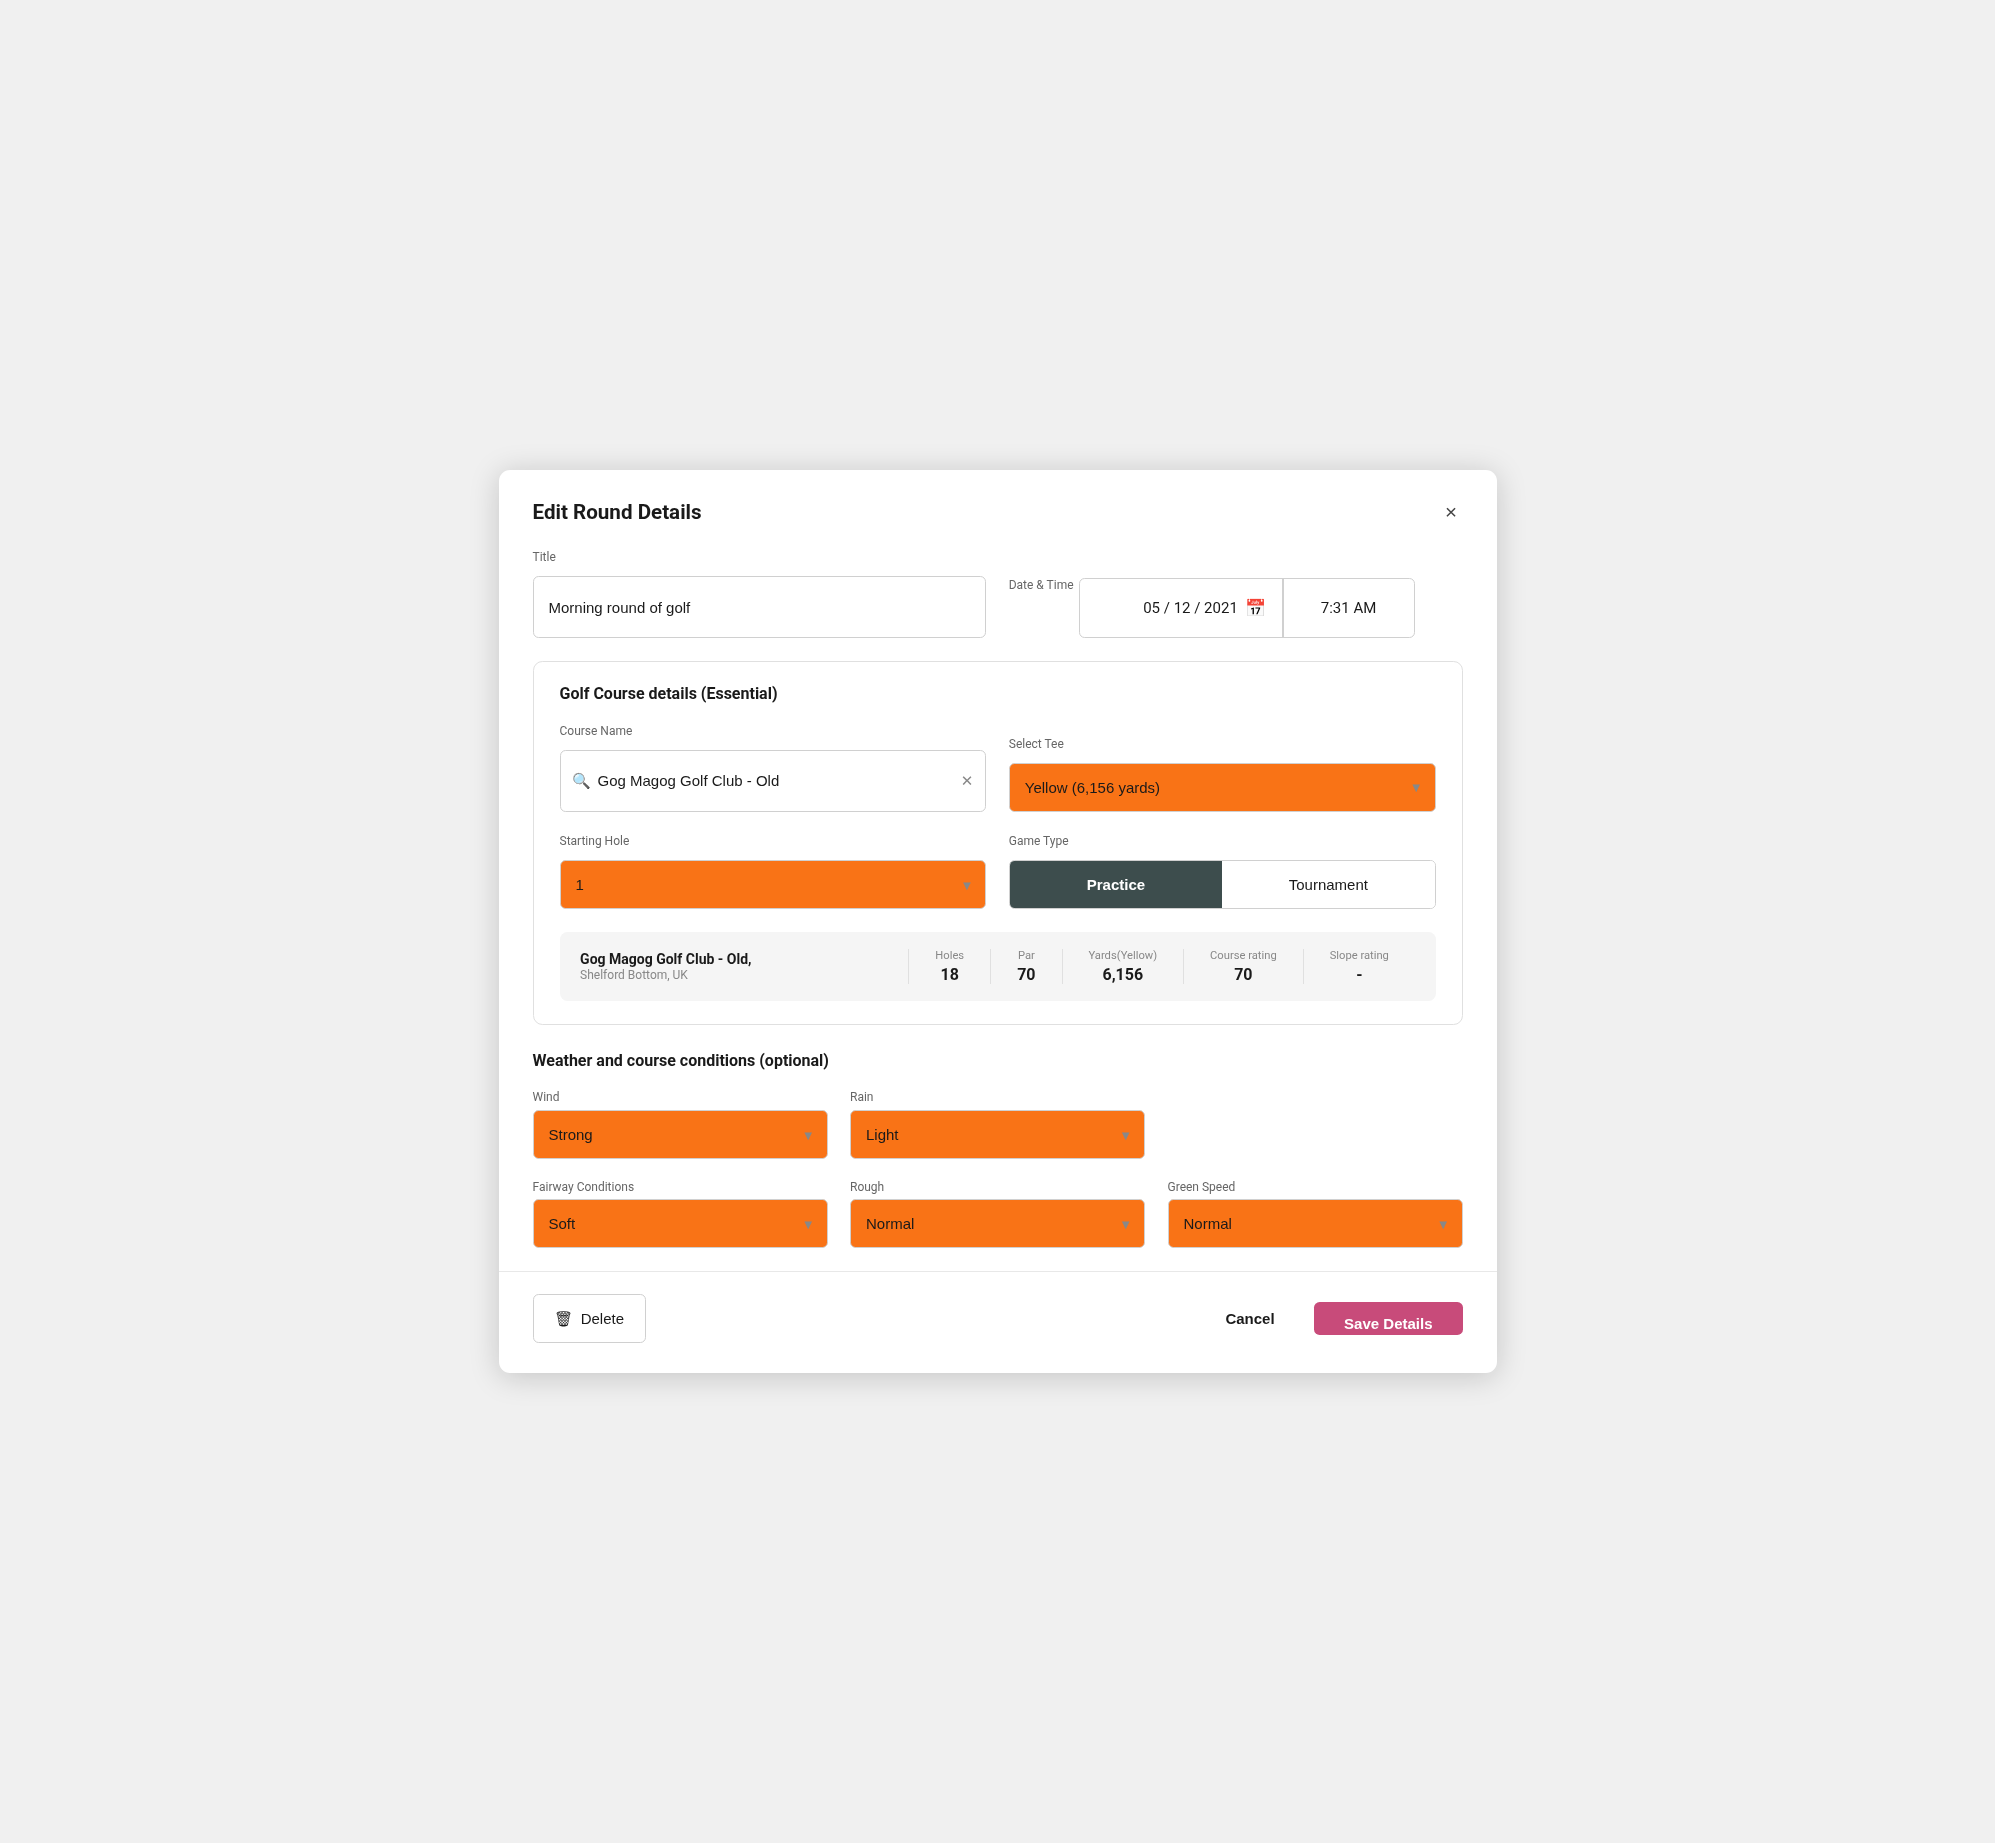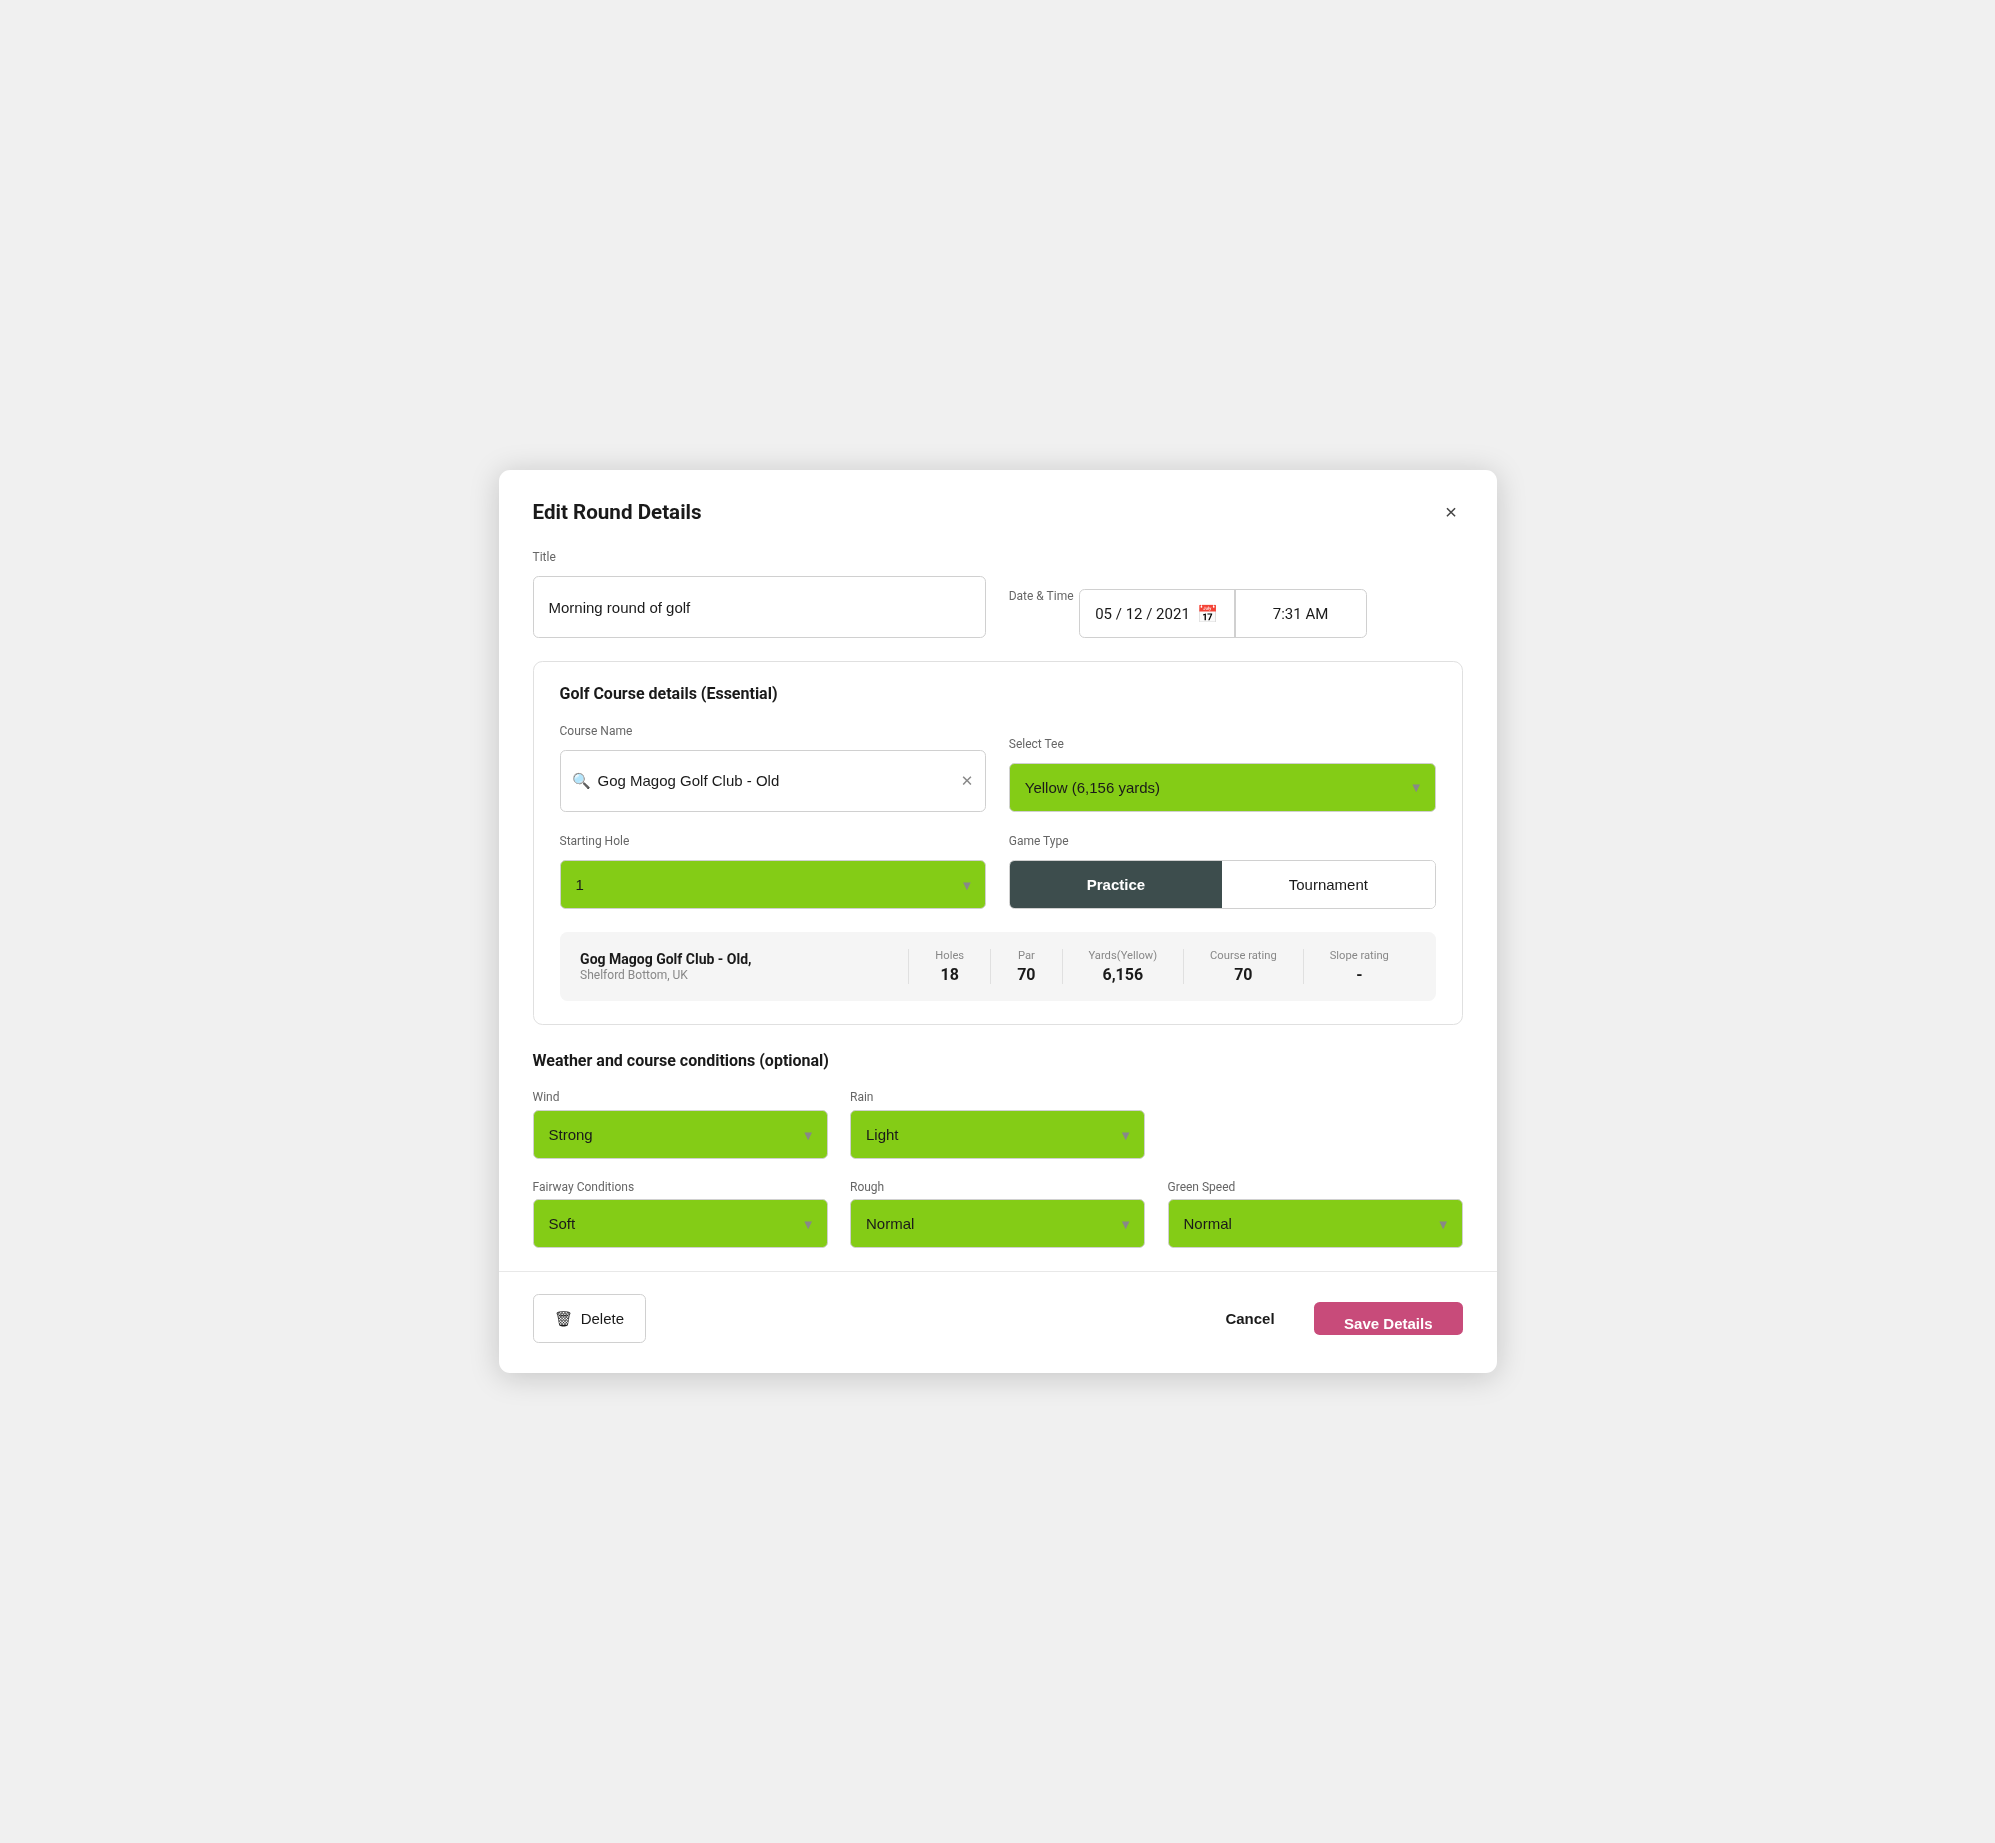--- a/index.html
+++ b/index.html
@@ -72,21 +72,22 @@
       gap: 0;
       flex: 0 0 calc(50% - 11.2px);
       flex-direction: row;
       gap: 5.6px;
     }
     .date-time-inputs {
       display: flex;
       border: 1.4px solid #d0d0d0;
       border-radius: 5.6px;
       overflow: hidden;
-      height: 49px;
+      height: 60px;
+      padding-left: 48px;
     }
     .date-input-part {
       display: flex;
       align-items: center;
       padding: 0 15px;
       font-size: 15px;
       color: #1a1a1a;
       border-right: 1.4px solid #d0d0d0;
       flex: 1;
       gap: 7.5px;
@@ -122,21 +123,21 @@
     }
     .select-wrapper select {
       appearance: none;
       -webkit-appearance: none;
       width: 100%;
       border: 1.4px solid #d0d0d0;
       border-radius: 5.6px;
       padding: 11.2px 37px 11.2px 15px;
       font-size: 15px;
       color: #1a1a1a;
-      background: #84cc16;
+      background: #f97316;
       cursor: pointer;
       outline: none;
       height: 49px;
     }
     .select-arrow {
       position: absolute;
       right: 13px;
       top: 50%;
       transform: translateY(-50%);
       pointer-events: none;

